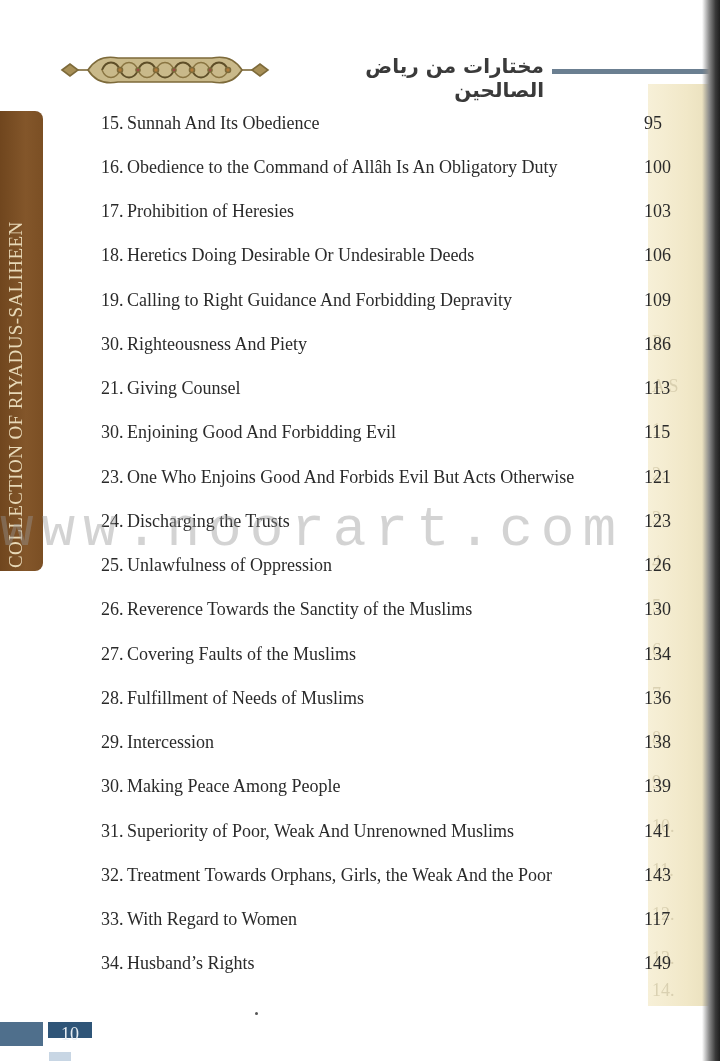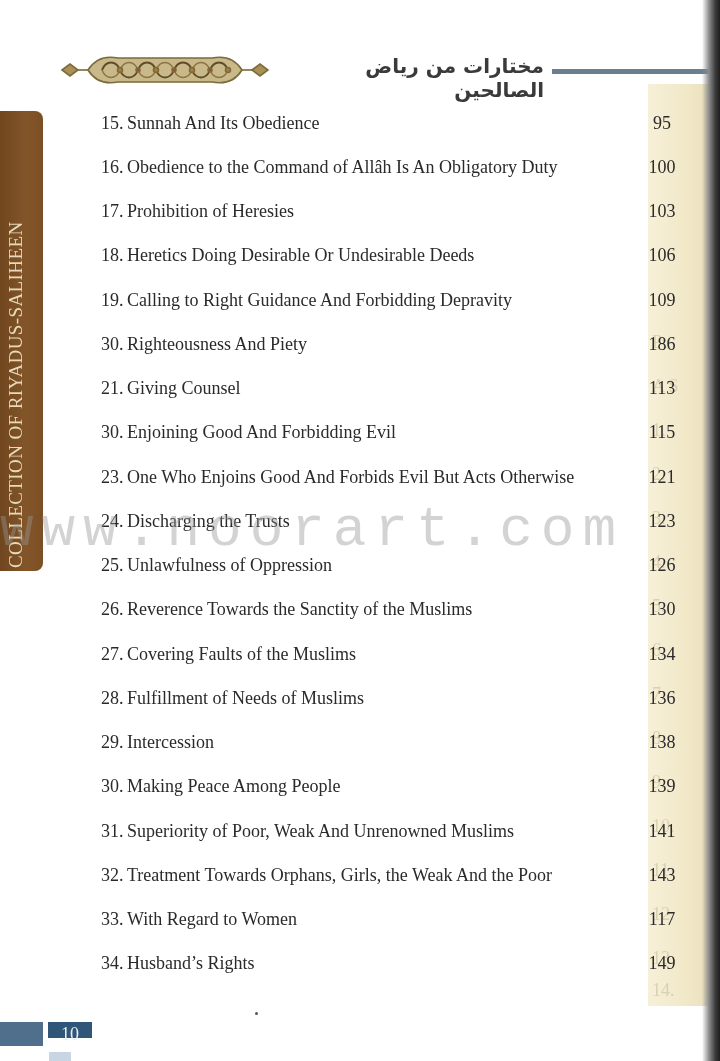--- a/index.html
+++ b/index.html
@@ -55,21 +55,21 @@
     }
 
     
     .toc { position: absolute; left: 0; top: 0; width: 720px; }
     .toc-row {
       position: absolute; left: 0; width: 720px; height: 30px;
       font-size: 18px; line-height: 30px; color: #2a2a2a;
     }
     .toc-num { position: absolute; left: 101px; width: 30px; text-align: left; }
     .toc-title { position: absolute; left: 127px; white-space: nowrap; }
-    .toc-page { position: absolute; left: 644px; width: 36px; text-align: center; }
+    .toc-page { position: absolute; left: 644px; width: 36px; text-align: left; }
 
     
     .watermark {
       position: absolute; left: 0; top: 505px; width: 697px; text-align: left;
       font-family: "Liberation Mono", "DejaVu Sans Mono", monospace;
       font-size: 56px; letter-spacing: 8px; color: rgba(150,150,150,0.42);
       white-space: nowrap; pointer-events: none; line-height: 50px;
     }
 
     

